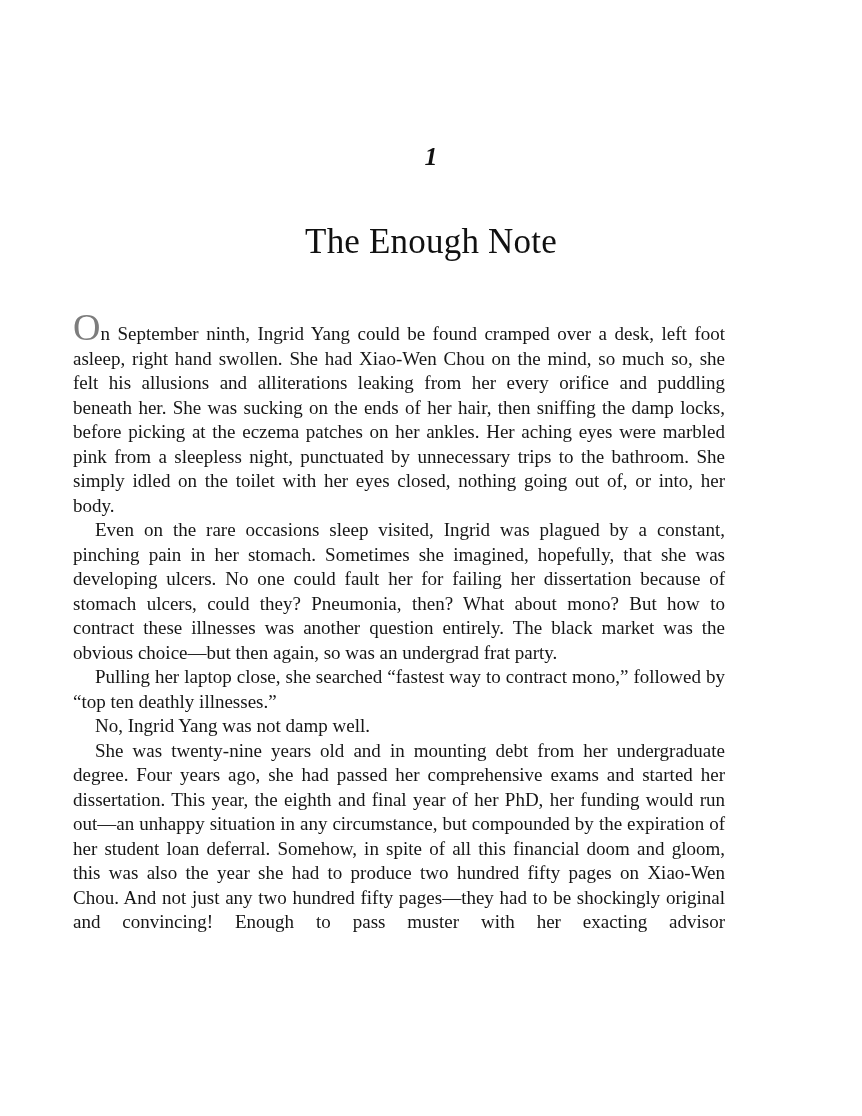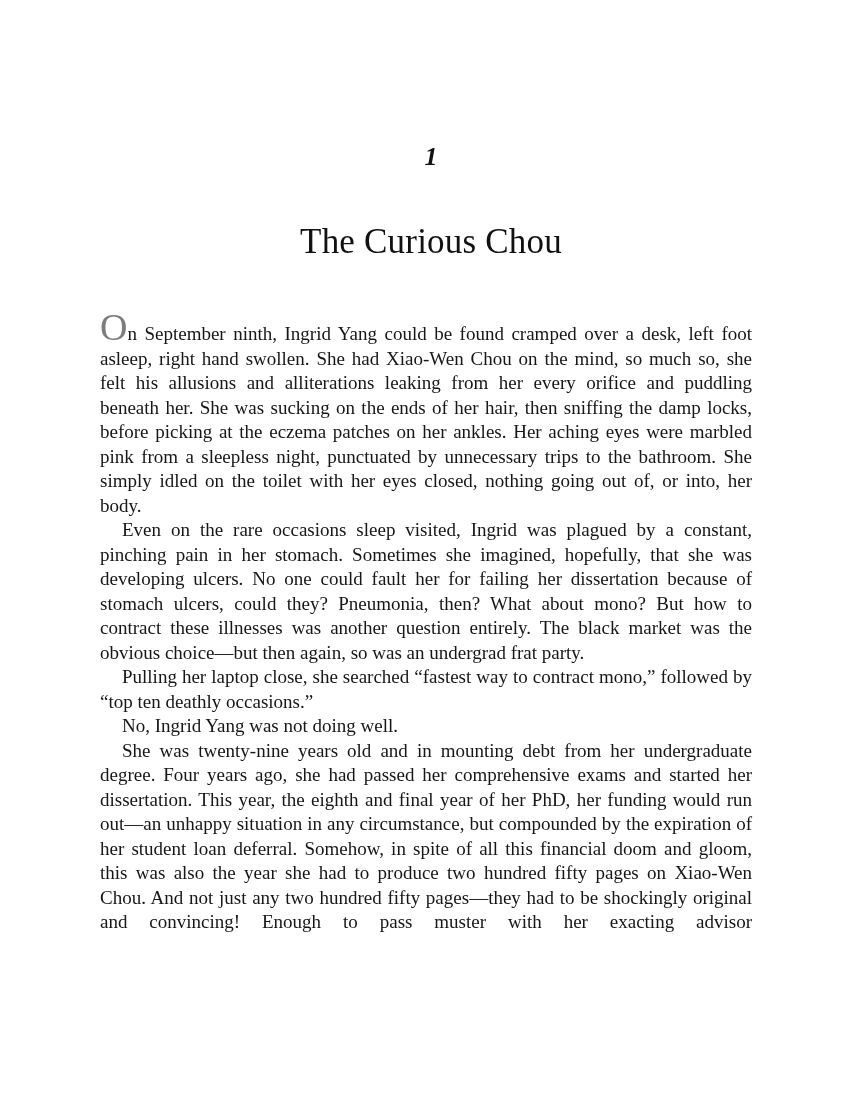--- a/index.html
+++ b/index.html
@@ -24,21 +24,21 @@
   .chapter-title {
     margin-top: 50px;
     text-align: center;
     font-size: 35px;
     line-height: 40px;
     font-weight: normal;
     color: #111111;
     letter-spacing: 0.2px;
   }
   .body-text {
-    margin: 60px 105px 0 100px;
+    margin: 60px 105px 0 73px;
     width: 652px;
     font-size: 19px;
     line-height: 24.5px;
     color: #161616;
     text-align: justify;
   }
   .body-text p { margin: 0; }
   .body-text p.indent { text-indent: 22px; }
   .body-text p.continues { text-align-last: justify; }
   .seg-normal { font-style: normal; }
@@ -47,21 +47,21 @@
     font-size: 38px;
     line-height: 0;
     color: #7d7d7d;
   }
 </style>
 </head>
 <body>
 
 <div class="page">
   <div class="chapter-number">1</div>
-  <h1 class="chapter-title">The Curious Chou</h1>
+  <h1 class="chapter-title">The Enough Note</h1>
   <div class="body-text" id="body-text">
       <p class=""><span class="seg-initial">O</span><span class="seg-normal">n September ninth, Ingrid Yang could be found cramped over a desk, left foot asleep, right hand swollen. She had Xiao-Wen Chou on the mind, so much so, she felt his allusions and alliterations leaking from her every orifice and puddling beneath her. She was sucking on the ends of her hair, then sniffing the damp locks, before picking at the eczema patches on her ankles. Her aching eyes were marbled pink from a sleepless night, punctuated by unnecessary trips to the bathroom. She simply idled on the toilet with her eyes closed, nothing going out of, or into, her body.</span></p>
       <p class="indent"><span class="seg-normal">Even on the rare occasions sleep visited, Ingrid was plagued by a constant, pinching pain in her stomach. Sometimes she imagined, hopefully, that she was developing ulcers. No one could fault her for failing her dissertation because of stomach ulcers, could they? Pneumonia, then? What about mono? But how to contract these illnesses was another question entirely. The black market was the obvious choice—but then again, so was an undergrad frat party.</span></p>
-      <p class="indent"><span class="seg-normal">Pulling her laptop close, she searched “fastest way to contract mono,” followed by “top ten deathly occasions.”</span></p>
-      <p class="indent"><span class="seg-normal">No, Ingrid Yang was not doing well.</span></p>
+      <p class="indent"><span class="seg-normal">Pulling her laptop close, she searched “fastest way to contract mono,” followed by “top ten deathly illnesses.”</span></p>
+      <p class="indent"><span class="seg-normal">No, Ingrid Yang was not damp well.</span></p>
       <p class="indent continues"><span class="seg-normal">She was twenty-nine years old and in mounting debt from her undergraduate degree. Four years ago, she had passed her comprehensive exams and started her dissertation. This year, the eighth and final year of her PhD, her funding would run out—an unhappy situation in any circumstance, but compounded by the expiration of her student loan deferral. Somehow, in spite of all this financial doom and gloom, this was also the year she had to produce two hundred fifty pages on Xiao-Wen Chou. And not just any two hundred fifty pages—they had to be shockingly original </span><span class="seg-italic">and</span><span class="seg-normal"> convincing! Enough to pass muster with her exacting advisor</span></p>
     </div>
 </div>
 
 </body></html>

